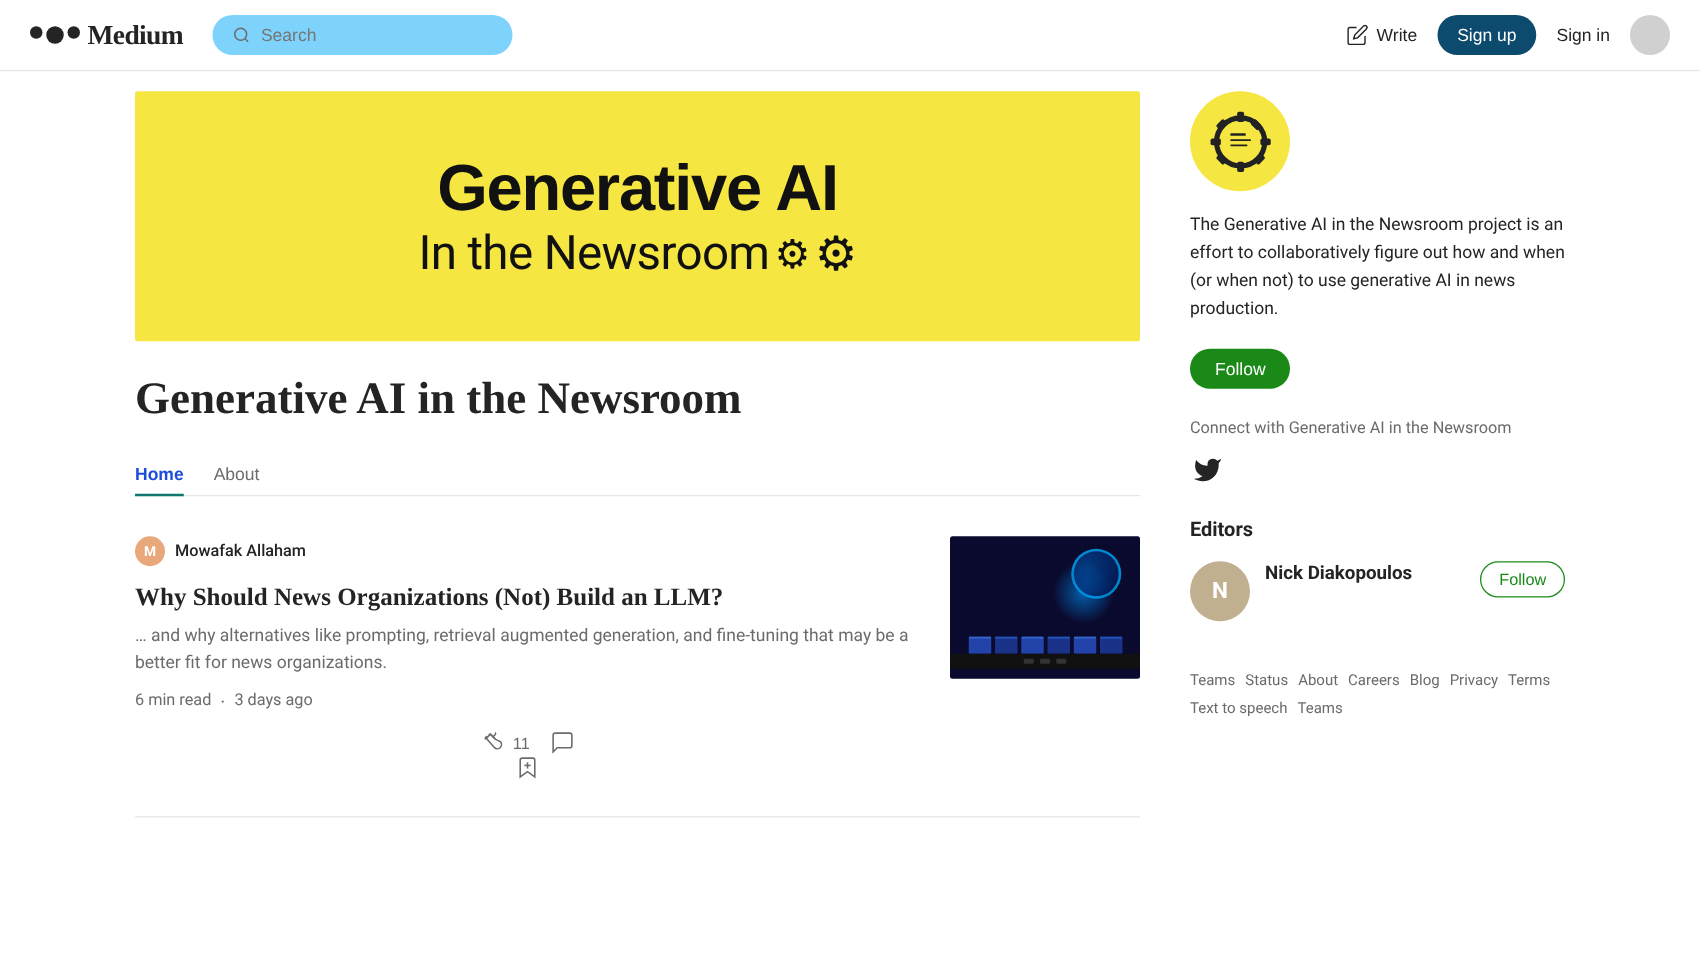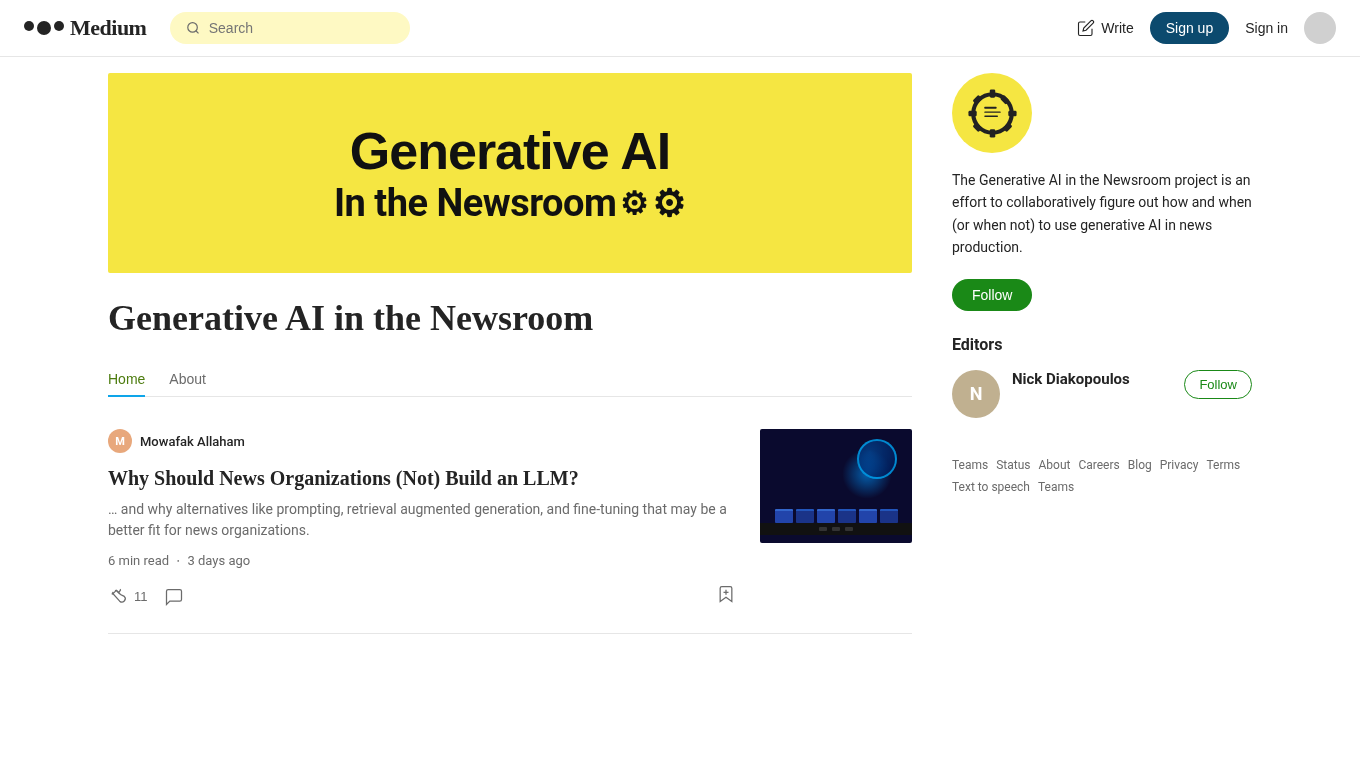--- a/index.html
+++ b/index.html
@@ -39,21 +39,21 @@
     .logo-dot.big { width: 14px; height: 14px; }
     .logo-text {
       font-size: 22px;
       font-weight: 700;
       letter-spacing: -0.5px;
       font-family: 'Georgia', serif;
     }
     .search-bar {
       display: flex;
       align-items: flex-start;
-      background: #fef9c3;
+      background: #7dd3fc;
       border-radius: 99px;
       padding: 8px 16px;
       gap: 8px;
       width: 240px;
       flex-shrink: 0;
     }
     .search-bar input {
       border: none;
       background: transparent;
       outline: none;
@@ -133,21 +133,21 @@
     }
     .banner-title-ai {
       font-size: 52px;
       font-weight: 900;
       color: #111;
       letter-spacing: -1px;
       font-family: 'Arial Black', sans-serif;
     }
     .banner-subtitle {
       font-size: 38px;
-      font-weight: 700;
+      font-weight: 400;
       color: #111;
       letter-spacing: -0.5px;
       display: flex;
       align-items: center;
       gap: 4px;
     }
     .gear-icon-banner {
       font-size: 32px;
     }
 
@@ -173,23 +173,23 @@
       cursor: pointer;
       color: #6b6b6b;
       border-bottom: 2px solid transparent;
       margin-bottom: -1px;
       background: none;
       border-left: none;
       border-right: none;
       border-top: none;
     }
     .nav-tab.active {
-      color: #4d7c0f;
-      border-bottom: 2px solid #0ea5e9;
-      font-weight: 400;
+      color: #1d4ed8;
+      border-bottom: 2px solid #0f766e;
+      font-weight: 700;
     }
 
     
     .post-item {
       display: flex;
       justify-content: space-between;
       gap: 24px;
       padding-bottom: 24px;
       border-bottom: 1px solid #e6e6e6;
       margin-bottom: 24px;
@@ -238,20 +238,21 @@
       gap: 8px;
       font-size: 13px;
       color: #6b6b6b;
     }
     .post-meta-dot { font-size: 4px; }
     .post-actions {
       display: flex;
       align-items: center;
       justify-content: space-between;
       margin-top: 16px;
+      flex-direction: column;
     }
     .post-actions-left {
       display: flex;
       align-items: center;
       gap: 16px;
     }
     .clap-btn {
       display: flex;
       align-items: center;
       gap: 6px;
@@ -557,20 +558,28 @@
         <rect x="28" y="30" width="18" height="3" rx="1" fill="#222"></rect>
         <rect x="28" y="37" width="24" height="2" rx="1" fill="#222"></rect>
         <rect x="28" y="43" width="20" height="2" rx="1" fill="#222"></rect>
       </svg>
     </div>
 
     <p class="sidebar-description">The Generative AI in the Newsroom project is an effort to collaboratively figure out how and when (or when not) to use generative AI in news production.</p>
 
     <button class="follow-btn">Follow</button>
 
+    <div class="connect-section">
+      <p class="connect-title">Connect with Generative AI in the Newsroom</p>
+      <div class="twitter-icon">
+        <svg width="24" height="24" viewBox="0 0 24 24" fill="#242424">
+          <path d="M23 3a10.9 10.9 0 0 1-3.14 1.53 4.48 4.48 0 0 0-7.86 3v1A10.66 10.66 0 0 1 3 4s-4 9 5 13a11.64 11.64 0 0 1-7 2c9 5 20 0 20-11.5a4.5 4.5 0 0 0-.08-.83A7.72 7.72 0 0 0 23 3z"></path>
+        </svg>
+      </div>
+    </div>
 
     <div class="editors-section">
       <h3 class="editors-title">Editors</h3>
       <div class="editor-item">
         <div class="editor-avatar">N</div>
         <div class="editor-info">
           <div class="editor-name">Nick Diakopoulos</div>
         </div>
         <button class="editor-follow-btn">Follow</button>
       </div>

